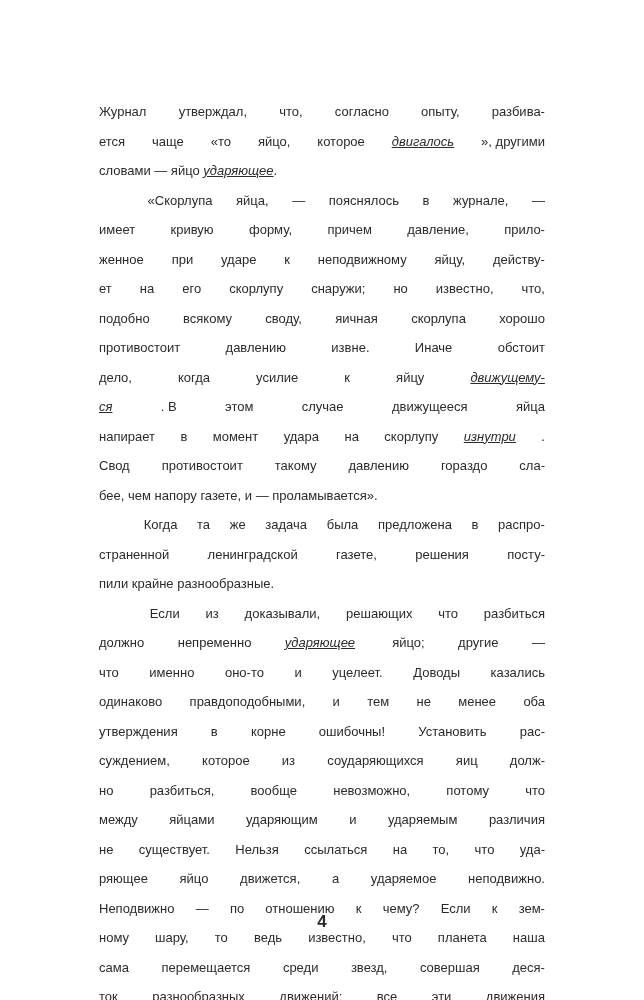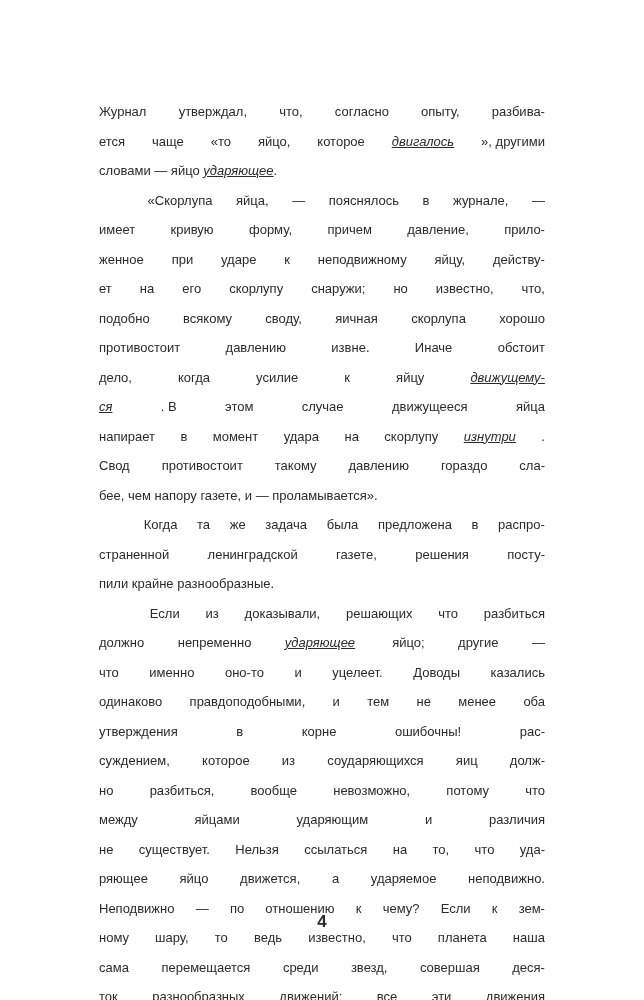--- a/index.html
+++ b/index.html
@@ -97,24 +97,24 @@
       <div class="line justify"><span class="w">напирает</span><span class="w">в</span><span class="w">момент</span><span class="w">удара</span><span class="w">на</span><span class="w">скорлупу</span><span class="w it">изнутри</span><span class="w">.</span></div>
       <div class="line justify"><span class="w">Свод</span><span class="w">противостоит</span><span class="w">такому</span><span class="w">давлению</span><span class="w">гораздо</span><span class="w">сла-</span></div>
       <div class="line last"><span class="w">бее, чем напору газете, и — проламывается».</span></div>
       <div class="line justify"><span class="indent"></span><span class="w">Когда</span><span class="w">та</span><span class="w">же</span><span class="w">задача</span><span class="w">была</span><span class="w">предложена</span><span class="w">в</span><span class="w">распро-</span></div>
       <div class="line justify"><span class="w">страненной</span><span class="w">ленинградской</span><span class="w">газете,</span><span class="w">решения</span><span class="w">посту-</span></div>
       <div class="line last"><span class="w">пили крайне разнообразные.</span></div>
       <div class="line justify"><span class="indent"></span><span class="w">Если</span><span class="w">из</span><span class="w">доказывали,</span><span class="w">решающих</span><span class="w">что</span><span class="w">разбиться</span></div>
       <div class="line justify"><span class="w">должно</span><span class="w">непременно</span><span class="w it">ударяющее</span><span class="w"> яйцо;</span><span class="w">другие</span><span class="w">—</span></div>
       <div class="line justify"><span class="w">что</span><span class="w">именно</span><span class="w">оно-то</span><span class="w">и</span><span class="w">уцелеет.</span><span class="w">Доводы</span><span class="w">казались</span></div>
       <div class="line justify"><span class="w">одинаково</span><span class="w">правдоподобными,</span><span class="w">и</span><span class="w">тем</span><span class="w">не</span><span class="w">менее</span><span class="w">оба</span></div>
-      <div class="line justify"><span class="w">утверждения</span><span class="w">в</span><span class="w">корне</span><span class="w">ошибочны!</span><span class="w">рас-</span></div>
+      <div class="line justify"><span class="w">утверждения</span><span class="w">в</span><span class="w">корне</span><span class="w">ошибочны!</span><span class="w">Установить</span><span class="w">рас-</span></div>
       <div class="line justify"><span class="w">суждением,</span><span class="w">которое</span><span class="w">из</span><span class="w">соударяющихся</span><span class="w">яиц</span><span class="w">долж-</span></div>
       <div class="line justify"><span class="w">но</span><span class="w">разбиться,</span><span class="w">вообще</span><span class="w">невозможно,</span><span class="w">потому</span><span class="w">что</span></div>
-      <div class="line justify"><span class="w">между</span><span class="w">яйцами</span><span class="w">ударяющим</span><span class="w">и</span><span class="w">различия</span></div>
+      <div class="line justify"><span class="w">между</span><span class="w">яйцами</span><span class="w">ударяющим</span><span class="w">и</span><span class="w">ударяемым</span><span class="w">различия</span></div>
       <div class="line justify"><span class="w">не</span><span class="w">существует.</span><span class="w">Нельзя</span><span class="w">ссылаться</span><span class="w">на</span><span class="w">то,</span><span class="w">что</span><span class="w">уда-</span></div>
       <div class="line justify"><span class="w">ряющее</span><span class="w">яйцо</span><span class="w">движется,</span><span class="w">а</span><span class="w">ударяемое</span><span class="w">неподвижно.</span></div>
       <div class="line justify"><span class="w">Неподвижно</span><span class="w">—</span><span class="w">по</span><span class="w">отношению</span><span class="w">к</span><span class="w">чему?</span><span class="w">Если</span><span class="w">к</span><span class="w">зем-</span></div>
       <div class="line justify"><span class="w">ному</span><span class="w">шару,</span><span class="w">то</span><span class="w">ведь</span><span class="w">известно,</span><span class="w">что</span><span class="w">планета</span><span class="w">наша</span></div>
       <div class="line justify"><span class="w">сама</span><span class="w">перемещается</span><span class="w">среди</span><span class="w">звезд,</span><span class="w">совершая</span><span class="w">деся-</span></div>
       <div class="line justify"><span class="w">ток</span><span class="w">разнообразных</span><span class="w">движений;</span><span class="w">все</span><span class="w">эти</span><span class="w">движения</span></div>
     </div>
 
   <div class="page-number">4</div>
 

